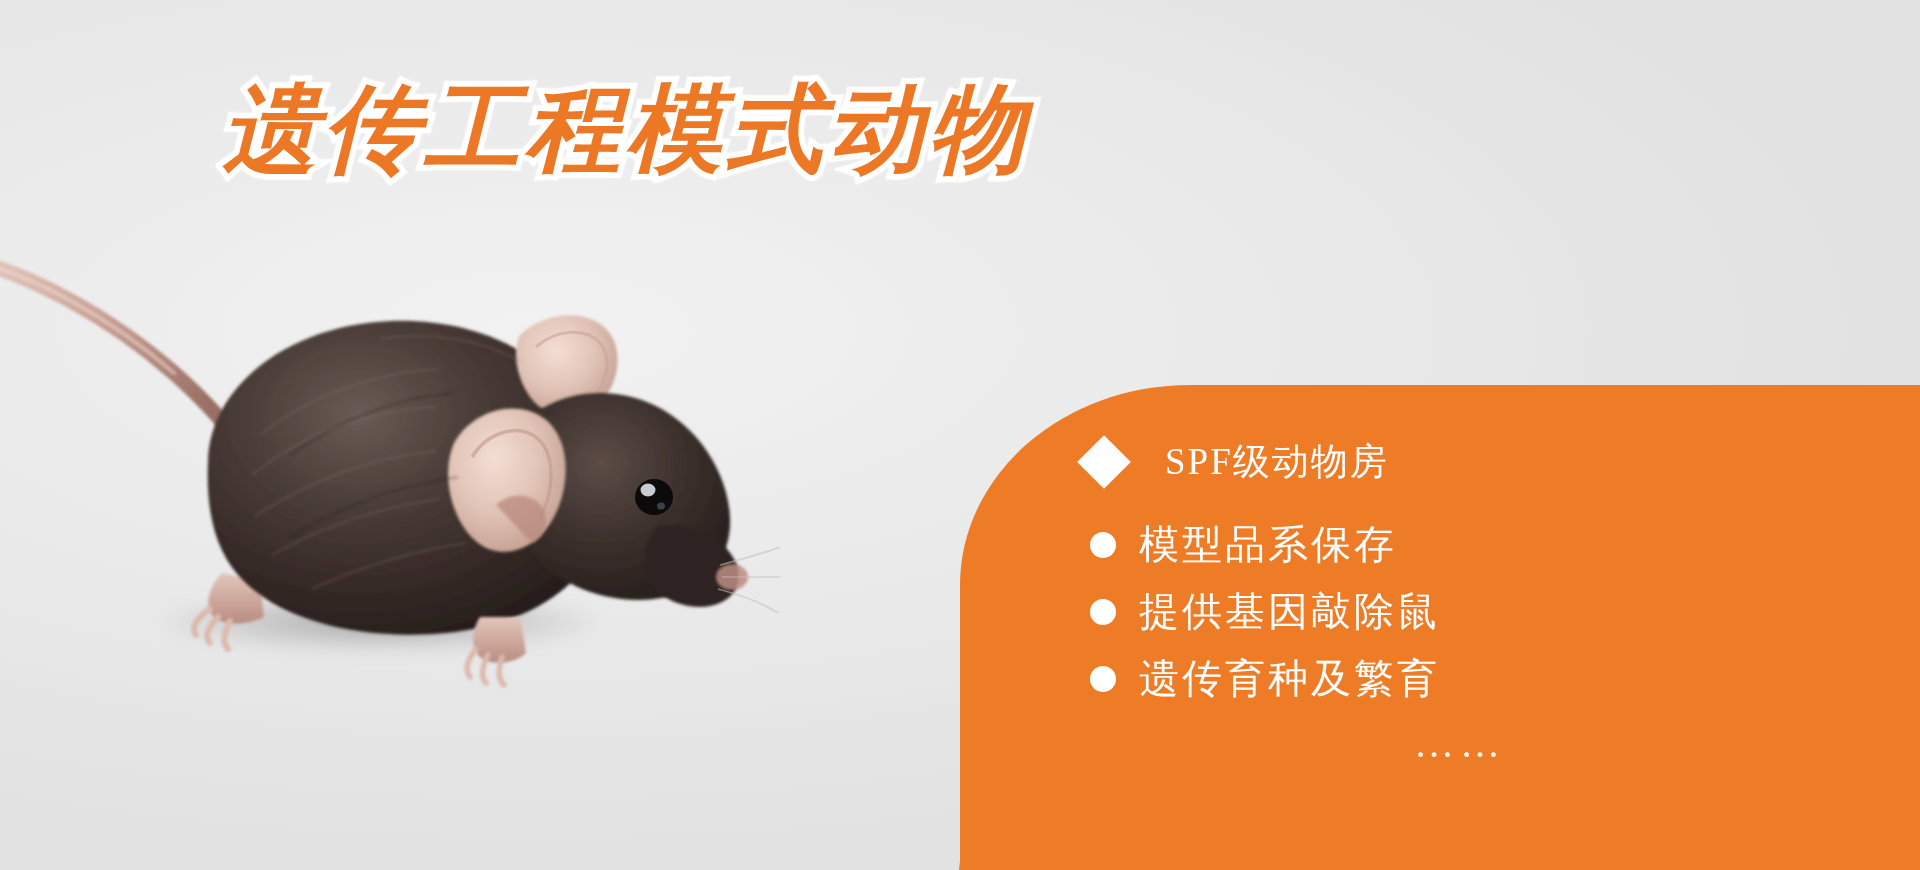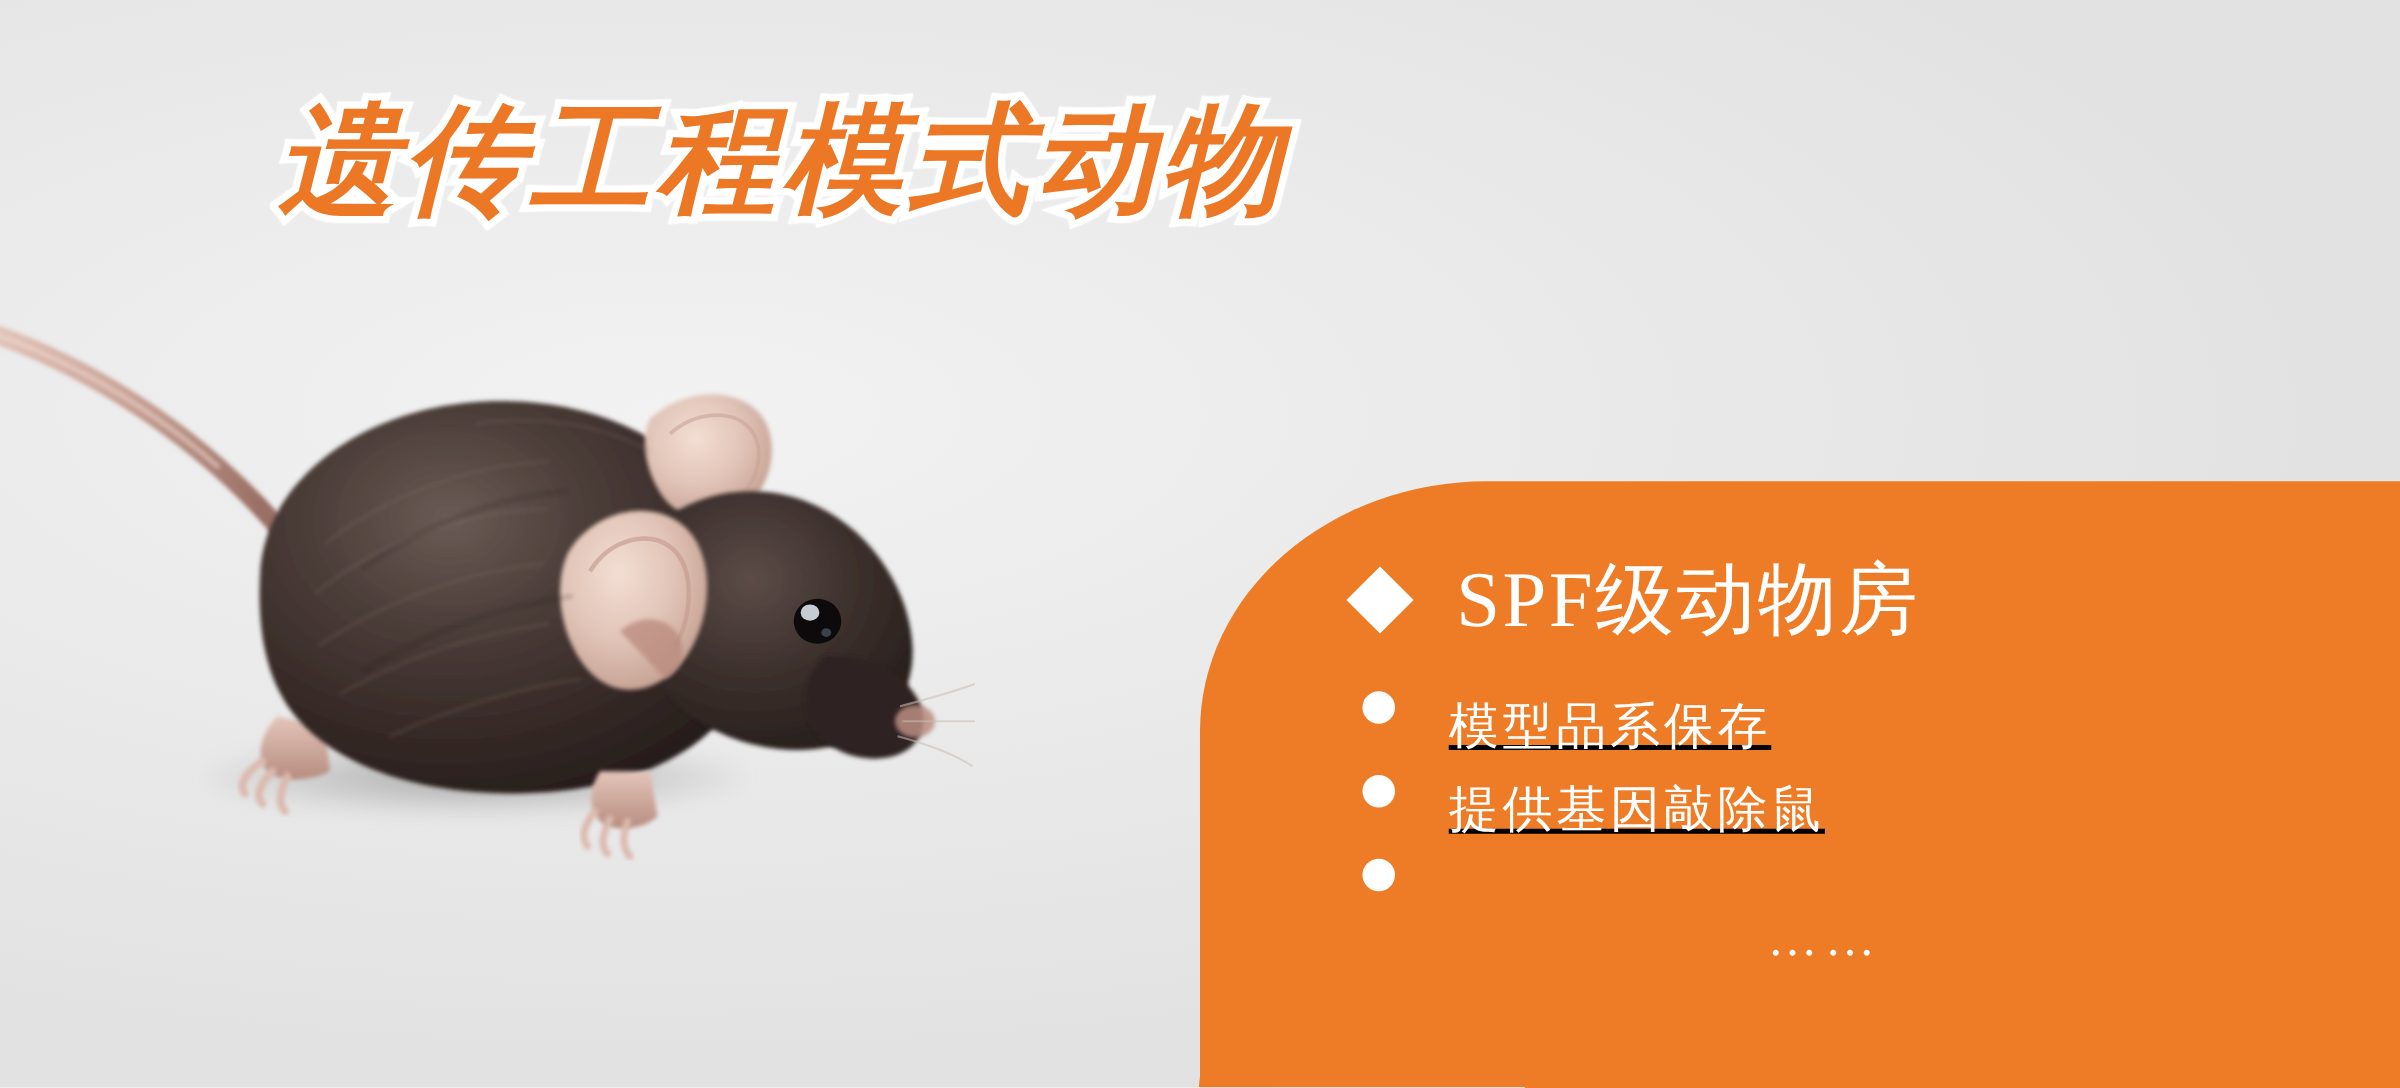--- a/index.html
+++ b/index.html
@@ -89,34 +89,33 @@
     margin-bottom:30px;
   }
   .diamond{
     width:38px; height:38px;
     background:#ffffff;
     transform:rotate(45deg);
     flex:none;
   }
   .head-text{
     font-family:"Liberation Serif","DejaVu Serif",serif;
-    font-size:63px;
+    font-size:37px;
     color:#ffffff;
     letter-spacing:2px;
     white-space:nowrap;
   }
 
   
   .bullet-row{
     display:flex;
-    align-items:flex-start;
-    gap:43px;
+    align-items:center;
+    gap:23px;
     margin-bottom:12px;
     padding-left:5px;
-    text-decoration:underline;
   }
   .dot{
     width:26px; height:26px;
     border-radius:50%;
     background:#ffffff;
     flex:none;
   }
   .bullet-text{
     font-family:"Liberation Serif","DejaVu Serif",serif;
     font-size:40px;
@@ -253,19 +252,20 @@
         <span class="bullet-text">模型品系保存</span>
       </div>
 
       <div class="bullet-row">
         <span class="dot"></span>
         <span class="bullet-text">提供基因敲除鼠</span>
       </div>
 
       <div class="bullet-row">
         <span class="dot"></span>
+        <span class="bullet-text">遗传育种及繁育</span>
       </div>
 
       <div class="ellipsis">……</div>
     </div>
   </div>
 
 </div>
 
 </body></html>

